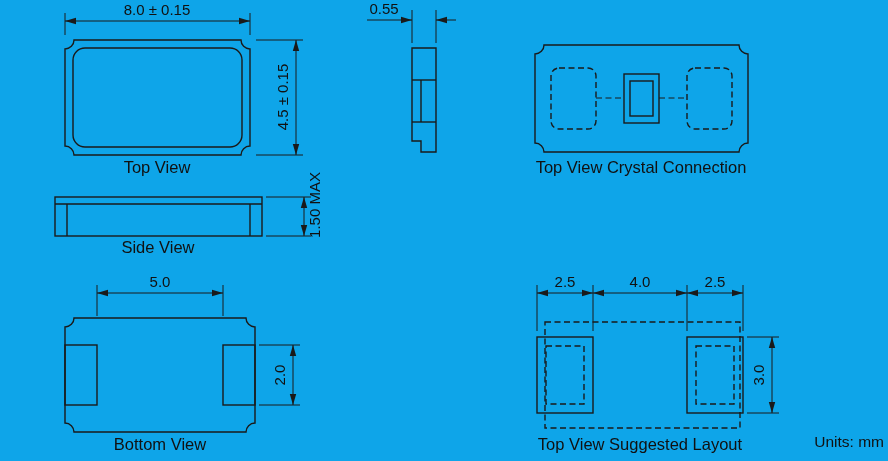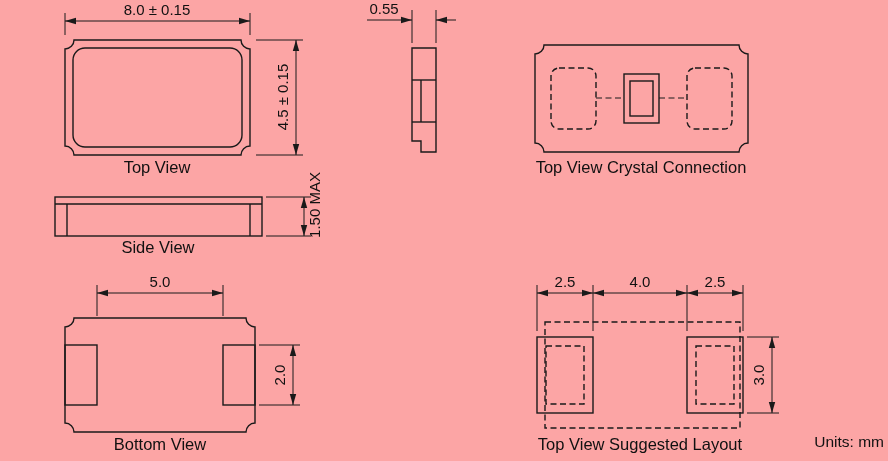--- a/index.html
+++ b/index.html
@@ -1,16 +1,16 @@
 <!DOCTYPE html>
 <html><head>
 <meta charset="utf-8">
 <style>
   html, body { margin:0; padding:0; background:#ffffff; }
-  .canvas { width:888px; height:461px; position:relative; background:#fca5a5; overflow:hidden; }
+  .canvas { width:888px; height:461px; position:relative; background:#0ea5e9; overflow:hidden; }
   svg { display:block; }
   .outline { fill:none; stroke:#1a1a1a; stroke-width:1.4; }
   .thin    { fill:none; stroke:#1a1a1a; stroke-width:1; }
   .dashed  { stroke-dasharray:6 3.5; }
   text { font-family:"Liberation Sans", sans-serif; fill:#111111; }
   .dim-text   { font-size:15px; }
   .view-label { font-size:16.5px; }
   .units-text { font-size:15.5px; }
 </style>
 </head>

